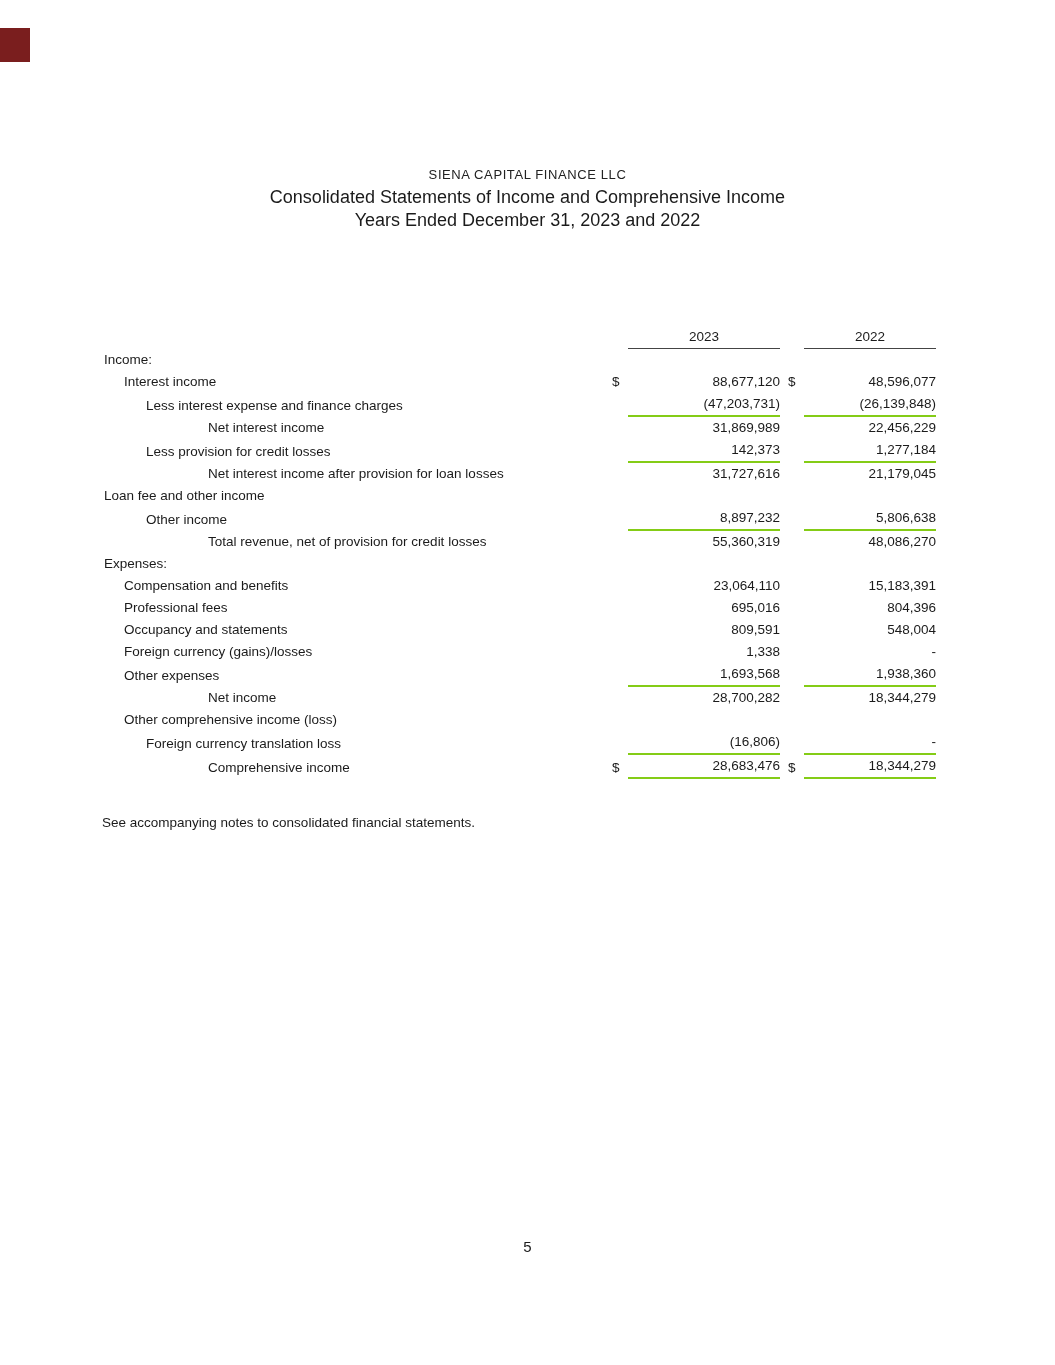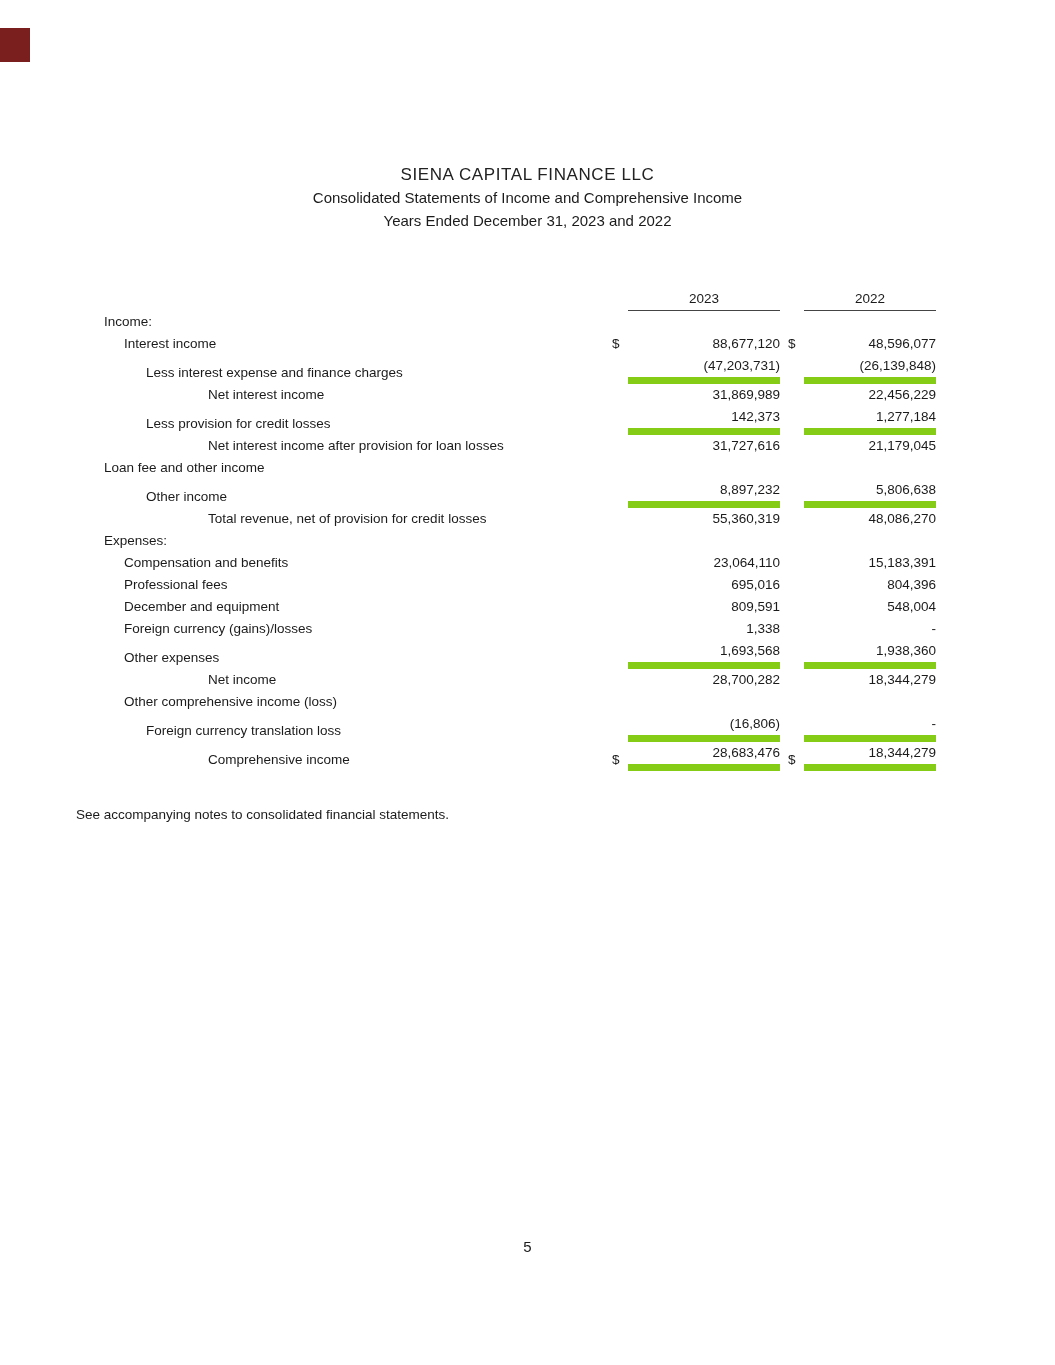--- a/index.html
+++ b/index.html
@@ -24,32 +24,32 @@
     width: 30px;
     height: 34px;
     background: #7a1e1e;
   }
   .doc-header {
     padding-top: 163px;
     text-align: center;
     line-height: 23px;
   }
   .doc-title {
-    font-size: 17px;
+    font-size: 13px;
     letter-spacing: 0.6px;
     color: #222;
   }
   .doc-subtitle {
-    font-size: 15px;
+    font-size: 18px;
   }
   .content {
     padding: 0 119px 0 104px;
   }
   .statement {
-    margin-top: 56px;
+    margin-top: 94px;
   }
   .row, .head-row {
     display: flex;
     align-items: flex-end;
     line-height: 22px;
     min-height: 22px;
   }
   .label {
     flex: 1 1 auto;
     white-space: nowrap;
@@ -72,29 +72,29 @@
   }
   .vcol.v2 {
     flex: 0 0 132px;
     width: 132px;
   }
   .gapcol {
     flex: 0 0 8px;
     width: 8px;
   }
   .underline {
-    border-bottom: 7px solid #84cc16;
+    border-bottom: 2px solid #84cc16;
   }
   .col-head {
     text-align: center;
     border-bottom: 1px solid #444;
   }
   .footnote {
     margin-top: 36px;
-    padding-left: 76px;
+    padding-left: 102px;
     text-align: left;
   }
   .page-num {
     position: absolute;
     left: 0;
     right: 0;
     top: 1238px;
     text-align: center;
     font-size: 15px;
   }
@@ -213,21 +213,21 @@
           </div>
           <div class="row">
             <div class="label ind1">Professional fees</div>
             <div class="dcol"></div>
             <div class="vcol v1">695,016</div>
             <div class="gapcol"></div>
             <div class="dcol"></div>
             <div class="vcol v2">804,396</div>
           </div>
           <div class="row">
-            <div class="label ind1">December and equipment</div>
+            <div class="label ind1">Occupancy and statements</div>
             <div class="dcol"></div>
             <div class="vcol v1">809,591</div>
             <div class="gapcol"></div>
             <div class="dcol"></div>
             <div class="vcol v2">548,004</div>
           </div>
           <div class="row">
             <div class="label ind1">Foreign currency (gains)/losses</div>
             <div class="dcol"></div>
             <div class="vcol v1">1,338</div>

